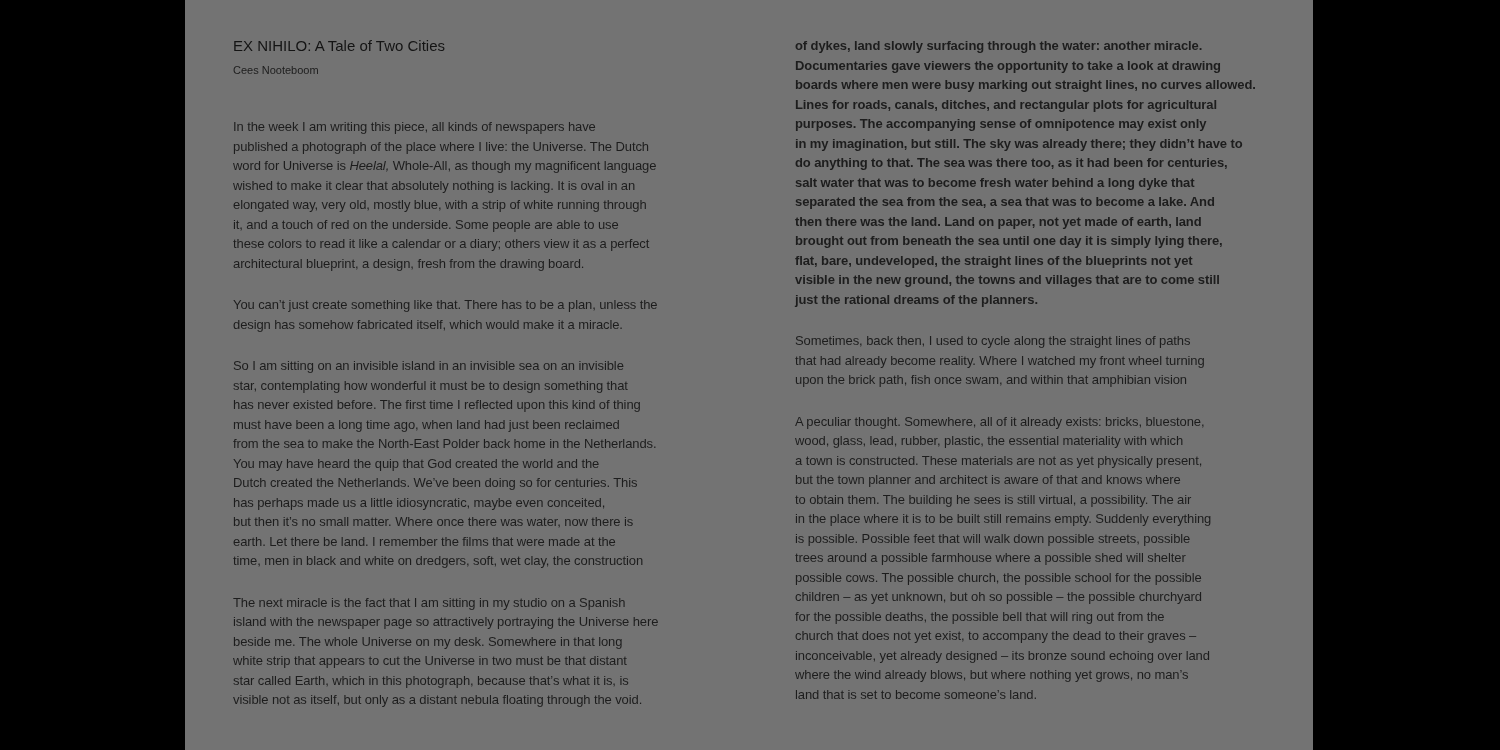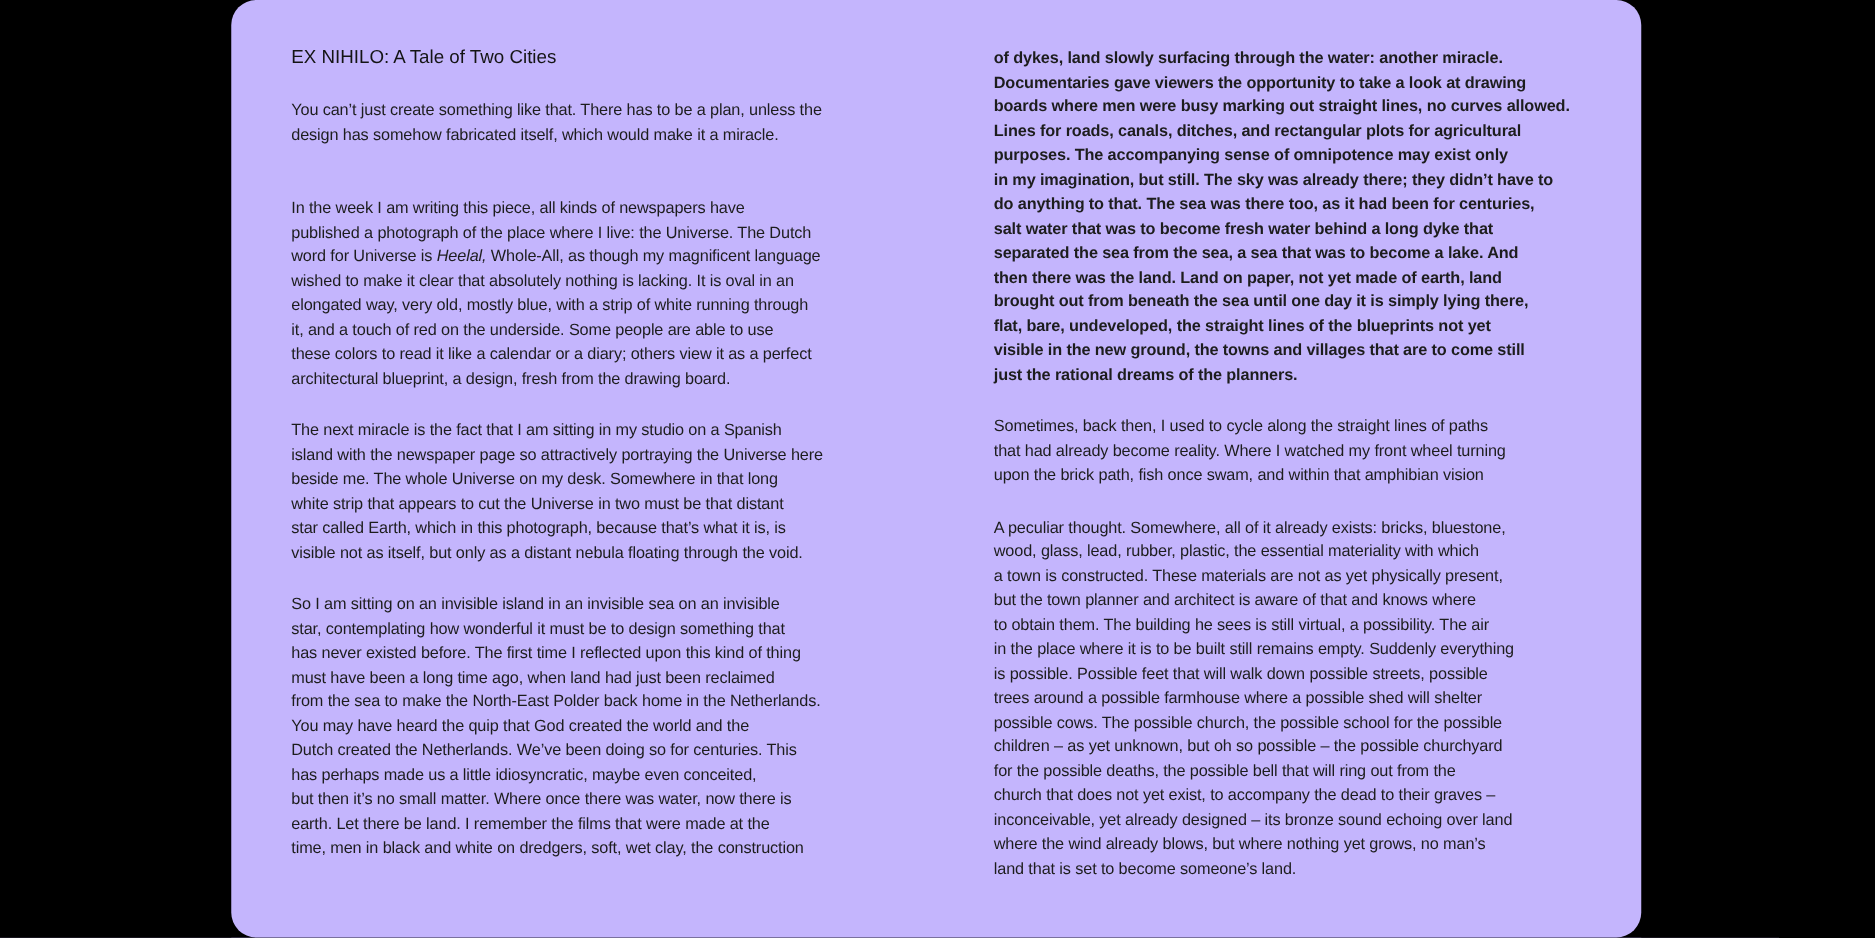--- a/index.html
+++ b/index.html
@@ -21,22 +21,21 @@
     background: #000;
   }
   .letterbox-left  { left: 0; width: 185px; }
   .letterbox-right { left: 1313px; width: 187px; }
   .page {
     position: absolute;
     left: 185px;
     top: 0;
     width: 1128px;
     height: 750px;
-    background: #c4b5fd;
-    border-radius: 20px;
+    background: #737373;
   }
   .column {
     position: absolute;
     top: 36px;
     width: 522px;
     color: #1d1d1d;
     font-size: 13px;
     line-height: 19.5px;
     letter-spacing: -0.1px;
   }
@@ -66,51 +65,52 @@
 </head>
 <body>
 
 <div class="letterbox letterbox-left"></div>
 <div class="letterbox letterbox-right"></div>
 
 <div class="page">
 
   <div class="column column-left">
     <div class="article-title">EX NIHILO: A Tale of Two Cities</div>
-
-    <p class="body-paragraph">You can’t just create something like that. There has to be a plan, unless the
-design has somehow fabricated itself, which would make it a miracle.</p>
+    <div class="article-author">Cees Nooteboom</div>
 
     <p class="body-paragraph first-after-heading"><span>In the week I am writing this piece, all kinds of newspapers have
 published a photograph of the place where I live: the Universe. The Dutch
 word for Universe is </span><em>Heelal,</em><span> Whole-All, as though my magnificent language
 wished to make it clear that absolutely nothing is lacking. It is oval in an
 elongated way, very old, mostly blue, with a strip of white running through
 it, and a touch of red on the underside. Some people are able to use
 these colors to read it like a calendar or a diary; others view it as a perfect
 architectural blueprint, a design, fresh from the drawing board.</span></p>
 
-    <p class="body-paragraph">The next miracle is the fact that I am sitting in my studio on a Spanish
-island with the newspaper page so attractively portraying the Universe here
-beside me. The whole Universe on my desk. Somewhere in that long
-white strip that appears to cut the Universe in two must be that distant
-star called Earth, which in this photograph, because that’s what it is, is
-visible not as itself, but only as a distant nebula floating through the void.</p>
+    <p class="body-paragraph">You can’t just create something like that. There has to be a plan, unless the
+design has somehow fabricated itself, which would make it a miracle.</p>
 
     <p class="body-paragraph">So I am sitting on an invisible island in an invisible sea on an invisible
 star, contemplating how wonderful it must be to design something that
 has never existed before. The first time I reflected upon this kind of thing
 must have been a long time ago, when land had just been reclaimed
 from the sea to make the North-East Polder back home in the Netherlands.
 You may have heard the quip that God created the world and the
 Dutch created the Netherlands. We’ve been doing so for centuries. This
 has perhaps made us a little idiosyncratic, maybe even conceited,
 but then it’s no small matter. Where once there was water, now there is
 earth. Let there be land. I remember the films that were made at the
 time, men in black and white on dredgers, soft, wet clay, the construction</p>
+
+    <p class="body-paragraph">The next miracle is the fact that I am sitting in my studio on a Spanish
+island with the newspaper page so attractively portraying the Universe here
+beside me. The whole Universe on my desk. Somewhere in that long
+white strip that appears to cut the Universe in two must be that distant
+star called Earth, which in this photograph, because that’s what it is, is
+visible not as itself, but only as a distant nebula floating through the void.</p>
   </div>
 
   <div class="column column-right">
     <p class="body-paragraph first-in-column">of dykes, land slowly surfacing through the water: another miracle.
 Documentaries gave viewers the opportunity to take a look at drawing
 boards where men were busy marking out straight lines, no curves allowed.
 Lines for roads, canals, ditches, and rectangular plots for agricultural
 purposes. The accompanying sense of omnipotence may exist only
 in my imagination, but still. The sky was already there; they didn’t have to
 do anything to that. The sea was there too, as it had been for centuries,

